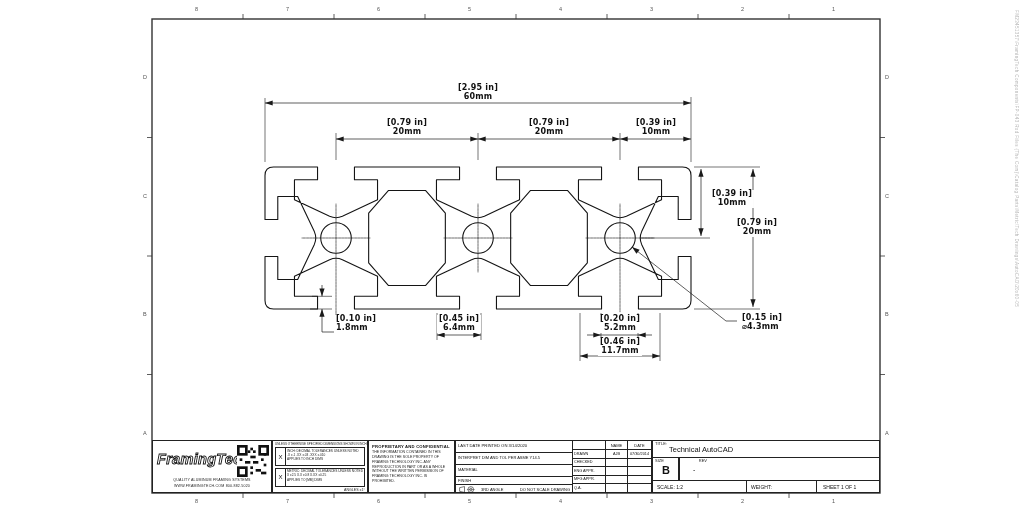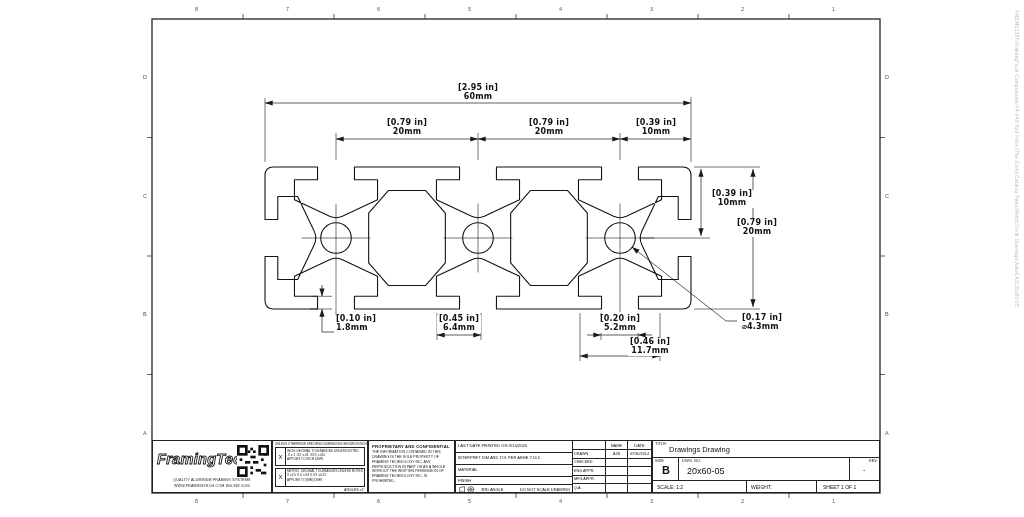--- a/index.html
+++ b/index.html
@@ -144,26 +144,26 @@
     <div>1.8mm</div>
   </div>
   <div class="dim c" style="left:459px;top:315px">
     <div>[0.45 in]</div>
     <div>6.4mm</div>
   </div>
   <div class="dim c" style="left:620px;top:315px">
     <div>[0.20 in]</div>
     <div>5.2mm</div>
   </div>
-  <div class="dim c" style="left:650px;top:338px">
+  <div class="dim c" style="left:620px;top:338px">
     <div>[0.46 in]</div>
     <div>11.7mm</div>
   </div>
   <div class="dim" style="left:740px;top:314px;text-align:left">
-    <div>[0.17 in]</div>
+    <div>[0.15 in]</div>
     <div>⌀4.3mm</div>
   </div>
 
   <span class="zone" style="left:195px;top:6px">8</span>
   <span class="zone" style="left:286px;top:6px">7</span>
   <span class="zone" style="left:377px;top:6px">6</span>
   <span class="zone" style="left:468px;top:6px">5</span>
   <span class="zone" style="left:559px;top:6px">4</span>
   <span class="zone" style="left:650px;top:6px">3</span>
   <span class="zone" style="left:741px;top:6px">2</span>
@@ -297,31 +297,27 @@
         <div style="width:32px;font-size:3.8px;padding:1.5px 1px;box-sizing:border-box">Q.A.</div>
         <div style="width:22px;border-left:1px solid #222;box-sizing:border-box"></div>
         <div style="flex:1;border-left:1px solid #222;box-sizing:border-box"></div>
       </div>
     </div>
   </div>
 
   <div class="blk" style="left:652px;top:440px;width:228px;height:53px;display:flex;flex-direction:column;">
     <div style="height:17px;border-bottom:1px solid #222;box-sizing:border-box;position:relative">
       <span class="lbl abs" style="left:2px;top:1px">TITLE:</span>
-      <span class="abs" style="left:16px;top:4px;font-size:7.5px">Drawings Drawing</span>
+      <span class="abs" style="left:16px;top:4px;font-size:7.5px">Technical AutoCAD</span>
     </div>
     <div style="height:23px;border-bottom:1px solid #222;box-sizing:border-box;display:flex">
       <div style="width:26px;border-right:1px solid #222;box-sizing:border-box;position:relative">
         <span class="lbl abs" style="left:2px;top:1px">SIZE</span>
         <span class="abs" style="left:9px;top:6px;font-size:11px;font-weight:bold">B</span>
       </div>
-      <div style="flex:1;position:relative">
-        <span class="lbl abs" style="left:3px;top:1px">DWG. NO.</span>
-        <span class="abs" style="left:8px;top:8px;font-size:9px">20x60-05</span>
-      </div>
       <div style="width:30px;border-left:1px solid #222;box-sizing:border-box;position:relative">
         <span class="lbl abs" style="right:2px;top:1px;position:absolute">REV</span>
         <span class="abs" style="left:13px;top:8px;font-size:7px">-</span>
       </div>
     </div>
     <div style="flex:1;display:flex">
       <div style="width:94px;border-right:1px solid #222;box-sizing:border-box;font-size:5px;padding:3px 0 0 4px">SCALE: 1:2</div>
       <div style="width:70px;border-right:1px solid #222;box-sizing:border-box;font-size:5px;padding:3px 0 0 4px">WEIGHT:</div>
       <div style="flex:1;font-size:5px;padding:3px 0 0 6px">SHEET 1 OF 1</div>
     </div>

